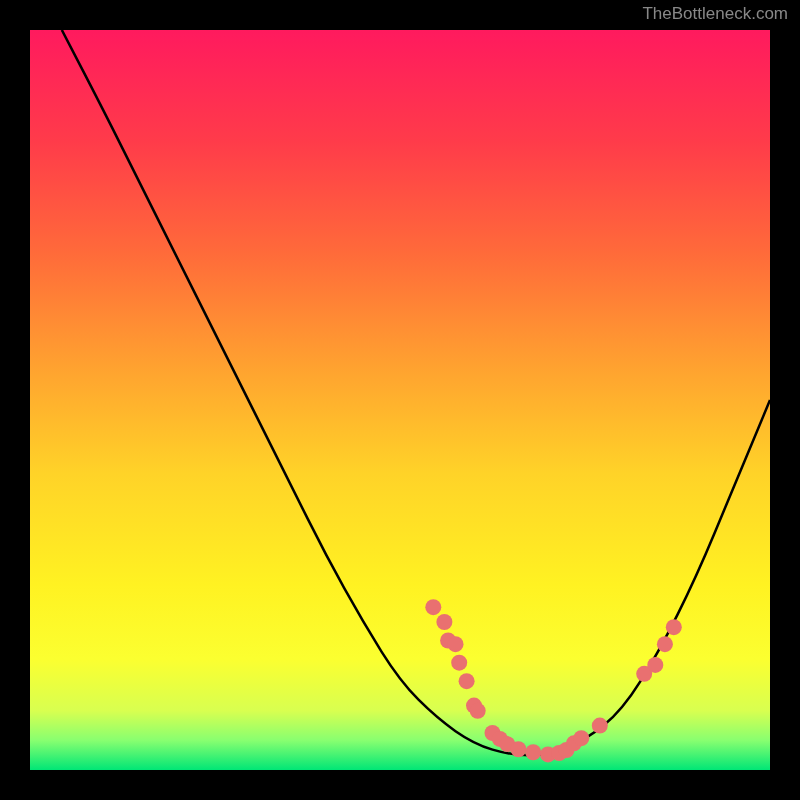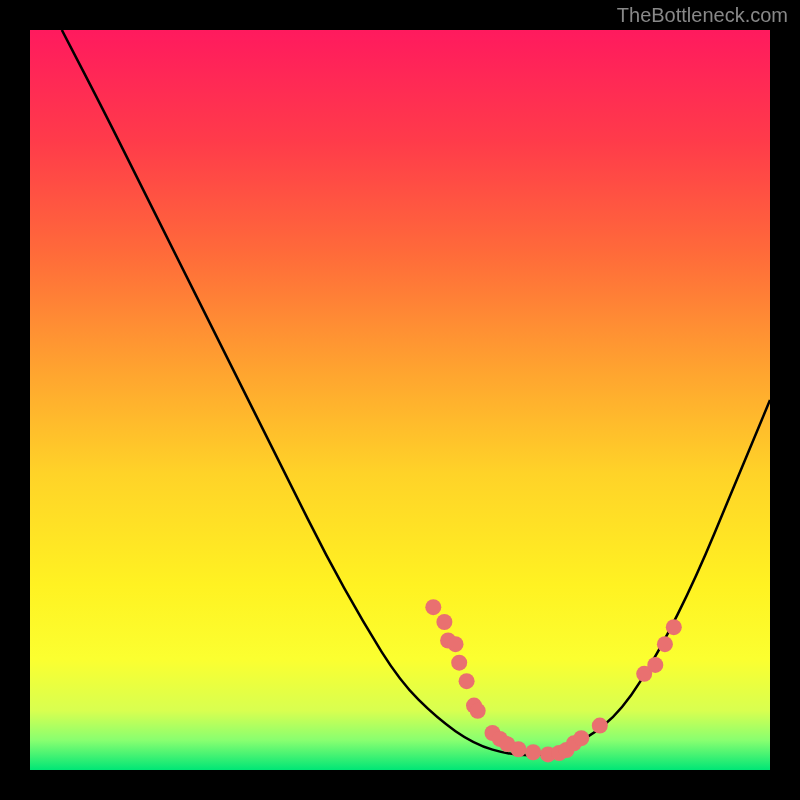--- a/index.html
+++ b/index.html
@@ -12,21 +12,21 @@
       height: 800px;
       background: #000;
       position: relative;
       font-family: Arial, sans-serif;
     }
     .watermark {
       position: absolute;
       top: 4px;
       right: 12px;
       color: #888;
-      font-size: 20px;
+      font-size: 17px;
       z-index: 10;
     }
     .chart-container {
       position: absolute;
       top: 30px;
       left: 30px;
       width: 740px;
       height: 740px;
       overflow: hidden;
     }

